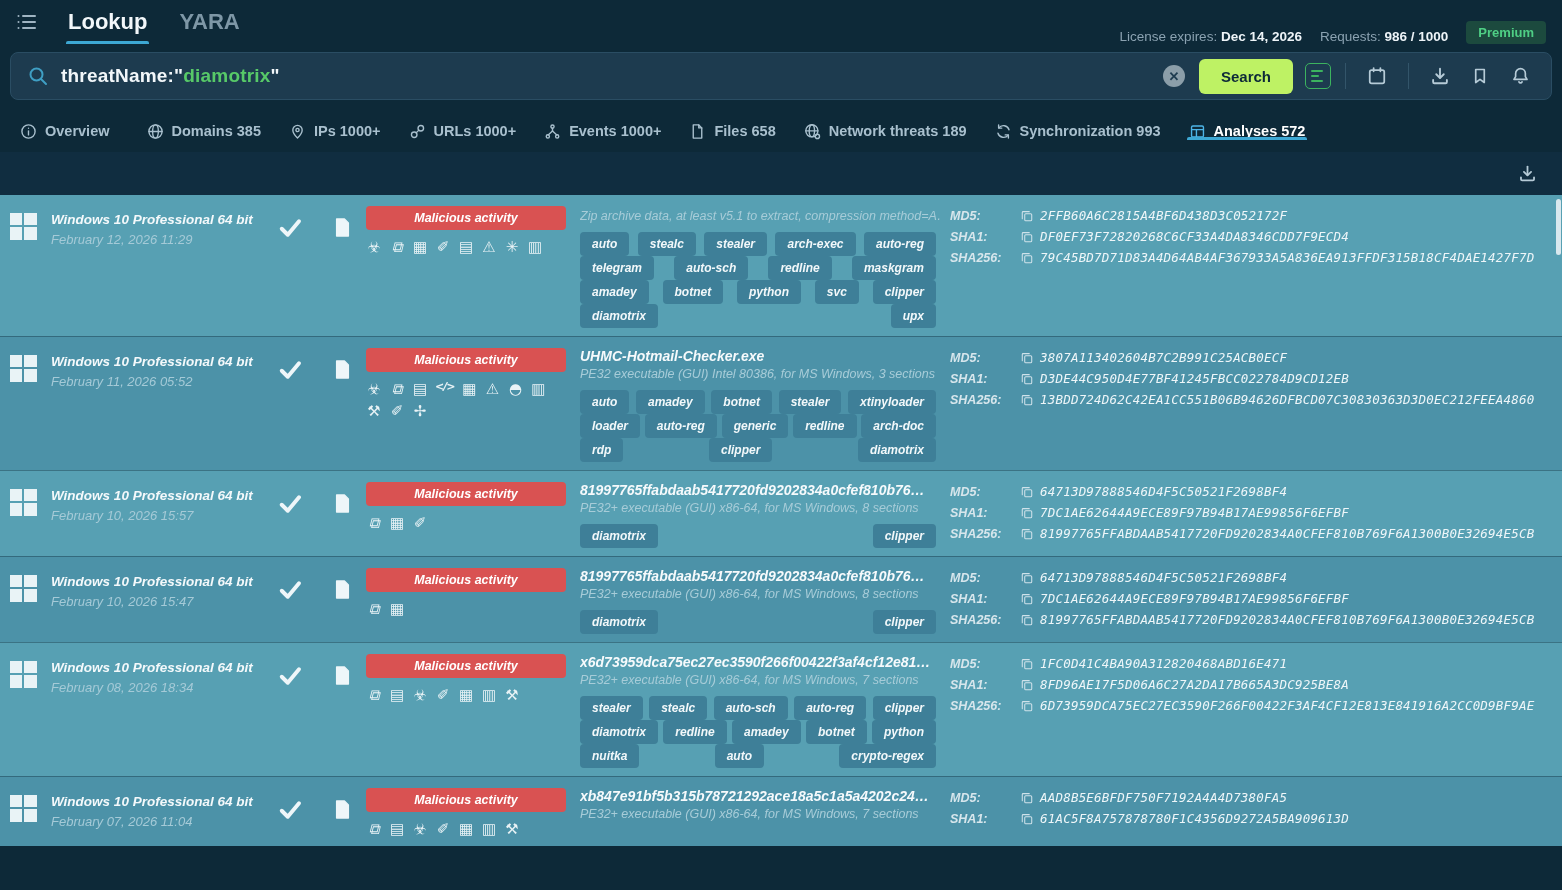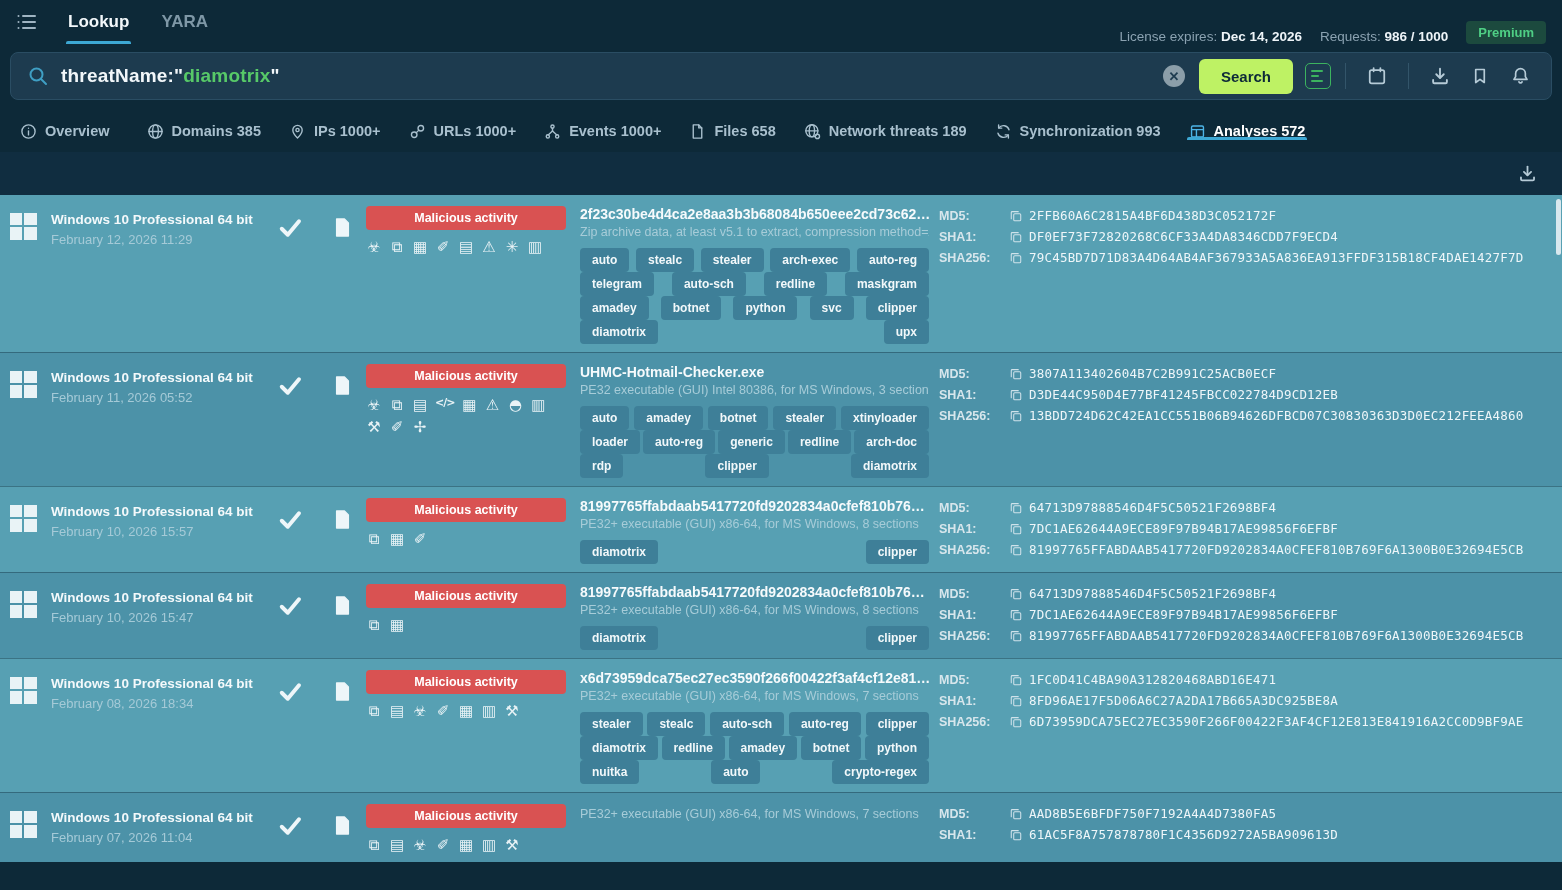--- a/index.html
+++ b/index.html
@@ -3,21 +3,21 @@
 <meta charset="utf-8">
 <style>
   * { margin:0; padding:0; box-sizing:border-box; }
   html,body { width:1562px; height:890px; overflow:hidden; background:#0d2938;
     font-family:"Liberation Sans", sans-serif; -webkit-font-smoothing:antialiased; }
 
   
   .header { height:44px; background:#0d2938; display:flex; align-items:stretch; padding:0 16px 0 10px; }
   .menu-btn { width:34px; display:flex; align-items:center; justify-content:center; cursor:pointer; }
   .htabs { display:flex; margin-left:8px; }
-  .htab { display:flex; align-items:center; padding:0 16px; font-size:17px; font-weight:bold;
+  .htab { display:flex; align-items:center; padding:0 16px; font-size:22px; font-weight:bold;
     color:#7e97a6; cursor:pointer; position:relative; }
   .htab.active { color:#f2f7fa; }
   .htab.active::after { content:""; position:absolute; left:14px; right:14px; bottom:0; height:3px;
     background:#3da8d4; border-radius:2px 2px 0 0; }
   .hright { margin-left:auto; display:flex; align-items:flex-end; gap:18px; font-size:13.5px; }
   .lic-label { color:#8ba2b1; }
   .lic-value { color:#eef4f8; font-weight:bold; }
   .premium { background:#1c4a3e; color:#4fcf85; font-weight:bold; font-size:13px;
     padding:4px 12px; border-radius:4px; }
 
@@ -51,21 +51,21 @@
   .ntab.active::after { content:""; position:absolute; left:12px; right:12px; bottom:0; height:3px;
     background:#3da8d4; border-radius:2px 2px 0 0; }
   .ntab-sep { width:1px; background:#2c4d60; margin:10px 4px; }
 
   
   .subbar { height:43px; background:#102d40; display:flex; align-items:center; justify-content:flex-end;
     padding:0 18px; }
 
   
   .table { height:689px; overflow:hidden; position:relative; }
-  .row { display:flex; padding:11px 11px 8px 10px; }
+  .row { display:flex; padding:11px 0 8px 10px;font-style:italic; }
   .row.light { background:#57a0b3; }
   .row.dark { background:#4c92a8; }
   .row + .row { border-top:1px solid rgba(13,41,56,.38); }
 
   .col-os { width:252px; display:flex; gap:14px; flex:0 0 auto; padding-top:4px; }
   .win-logo { width:27px; height:27px; display:grid; grid-template-columns:12px 13px;
     grid-template-rows:12px 13px; gap:2px; margin-top:3px; }
   .win-logo b { background:#e9f3f6; display:block; }
   .os-name { color:#f4f9fb; font-weight:bold; font-size:13.5px; line-height:1.45; }
   .os-date { color:#a5cad7; font-size:13px; margin-top:2px; }
@@ -304,21 +304,20 @@
           <span>⧉</span>
           <span>▦</span>
           <span>✐</span>
           <span>▤</span>
           <span>⚠</span>
           <span>✳</span>
           <span>▥</span>
         </div>
       </div>
       <div class="col-main">
-        <div class="fname">2f23c30be4d4ca2e8aa3b3b68084b650eee2cd73c62…</div>
         <div class="fdesc">Zip archive data, at least v5.1 to extract, compression method=A…</div>
         <div class="tags">
           <span class="tag">auto</span>
           <span class="tag">stealc</span>
           <span class="tag">stealer</span>
           <span class="tag">arch-exec</span>
           <span class="tag">auto-reg</span>
           <span class="tag">telegram</span>
           <span class="tag">auto-sch</span>
           <span class="tag">redline</span>
@@ -715,20 +714,21 @@
           <span>⧉</span>
           <span>▤</span>
           <span>☣</span>
           <span>✐</span>
           <span>▦</span>
           <span>▥</span>
           <span>⚒</span>
         </div>
       </div>
       <div class="col-main">
+        <div class="fname">xb847e91bf5b315b78721292ace18a5c1a5a4202c24…</div>
         <div class="fdesc">PE32+ executable (GUI) x86-64, for MS Windows, 7 sections</div>
       </div>
       <div class="col-hashes">
         <div class="hash-line">
           <span class="hash-label">MD5:</span>
           <span class="hash-copy">
             <svg width="14" height="14" viewBox="0 0 16 16" fill="none" stroke="currentColor" stroke-width="1.2" stroke-linecap="round" stroke-linejoin="round">
               <rect x="5.4" y="5.4" width="8" height="8" rx="1.2"></rect>
               <path d="M10.6 3 h-7 a1 1 0 0 0 -1 1 v7"></path>
             </svg>

